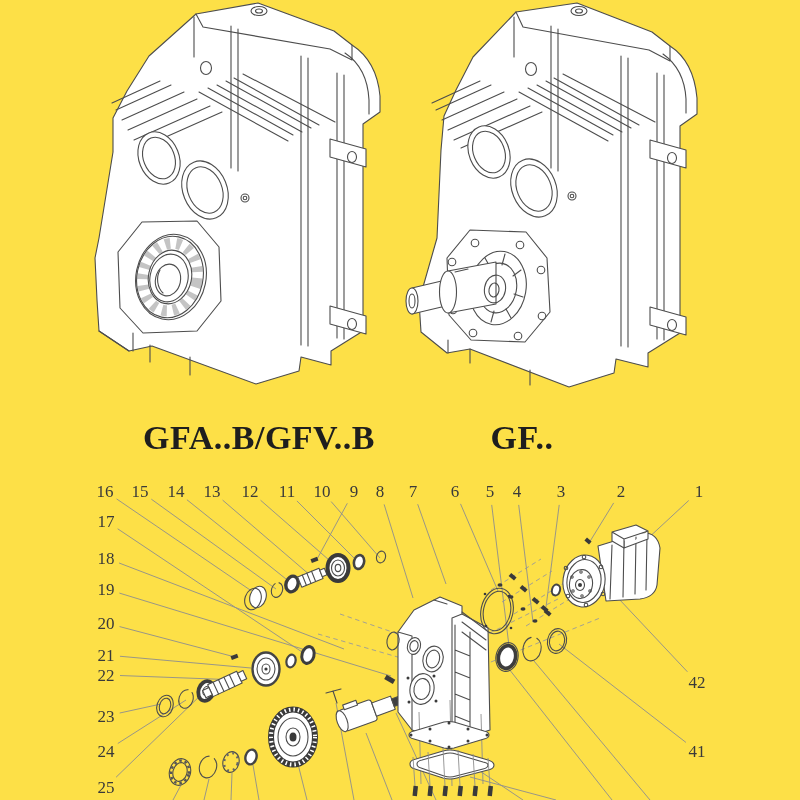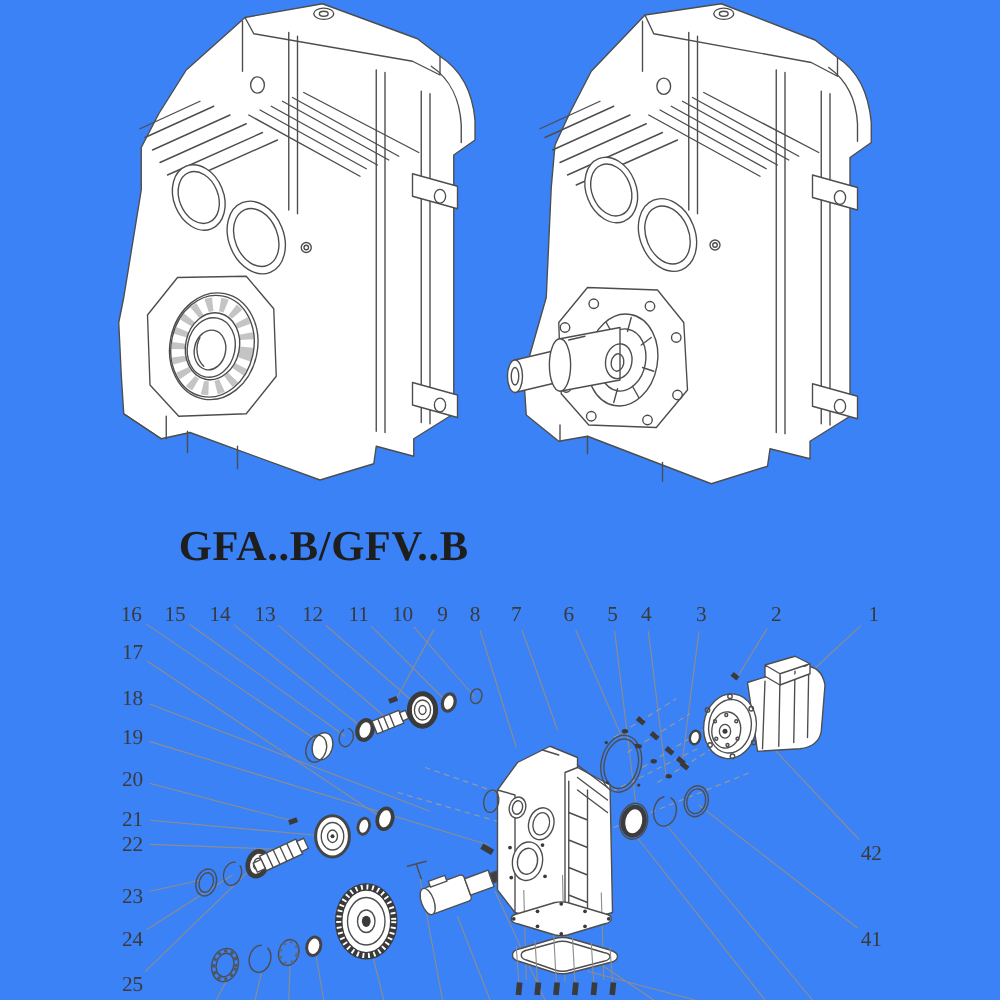--- a/index.html
+++ b/index.html
@@ -1,16 +1,16 @@
 <!DOCTYPE html>
 <html><head>
 <meta charset="utf-8">
 <style>
   html,body{margin:0;padding:0;background:#fff;}
-  .canvas{position:relative;width:800px;height:800px;background:#3b82f6;overflow:hidden;
+  .canvas{position:relative;width:800px;height:800px;background:#fde047;overflow:hidden;
           font-family:"Liberation Serif",serif;}
   svg{position:absolute;left:0;top:0;display:block;}
   .caption{position:absolute;top:416px;height:44px;display:flex;align-items:center;justify-content:center;
            font-weight:bold;font-size:34px;color:#1e1e1e;letter-spacing:0.5px;white-space:nowrap;}
   .caption.left{left:118px;width:282px;}
   .caption.right{left:448px;width:148px;}
   .art{stroke:#4d4d4d;stroke-width:1.1;fill:none;stroke-linejoin:round;stroke-linecap:round;}
   .artw{stroke:#4d4d4d;stroke-width:1.1;fill:#ffffff;stroke-linejoin:round;stroke-linecap:round;}
   .dark{fill:#3a3a3a;stroke:none;}
   .leader{stroke:#8d8d8d;stroke-width:0.9;fill:none;}
@@ -110,20 +110,21 @@
       <ellipse class="artw" cx="412" cy="301" rx="6" ry="13"></ellipse>
       <ellipse class="art" cx="412" cy="301" rx="3" ry="7" stroke-width="1.6"></ellipse>
       <path class="art" d="M455,272 L468,269" stroke-width="2.4"></path>
       <ellipse class="art" cx="495" cy="289" rx="10.5" ry="14" transform="rotate(10 495 289)"></ellipse>
       <ellipse class="art" cx="494" cy="290" rx="5" ry="7" transform="rotate(10 494 290)" stroke-width="1.5"></ellipse>
       <path class="art" d="M470,349 L470,363 M530,370 L530,385 M448,353 L448,340"></path>
     </g>
   </svg>
 
   <div class="caption left">GFA..B/GFV..B</div>
+  <div class="caption right">GF..</div>
 
   <svg width="800" height="330" viewBox="0 470 800 330" style="top:470px">
 
     <g id="callout-layer">
         <line x1="688.7273505637456" y1="500.5117124409763" x2="645" y2="541" class="leader"></line>
         <text x="699" y="497" text-anchor="middle" class="pnum">1</text>
         <line x1="613.6626360406993" y1="502.9232164338636" x2="589" y2="543" class="leader"></line>
         <text x="621" y="497" text-anchor="middle" class="pnum">2</text>
         <line x1="559.2046035038687" y1="504.8843995700815" x2="546" y2="607" class="leader"></line>
         <text x="561" y="497" text-anchor="middle" class="pnum">3</text>

